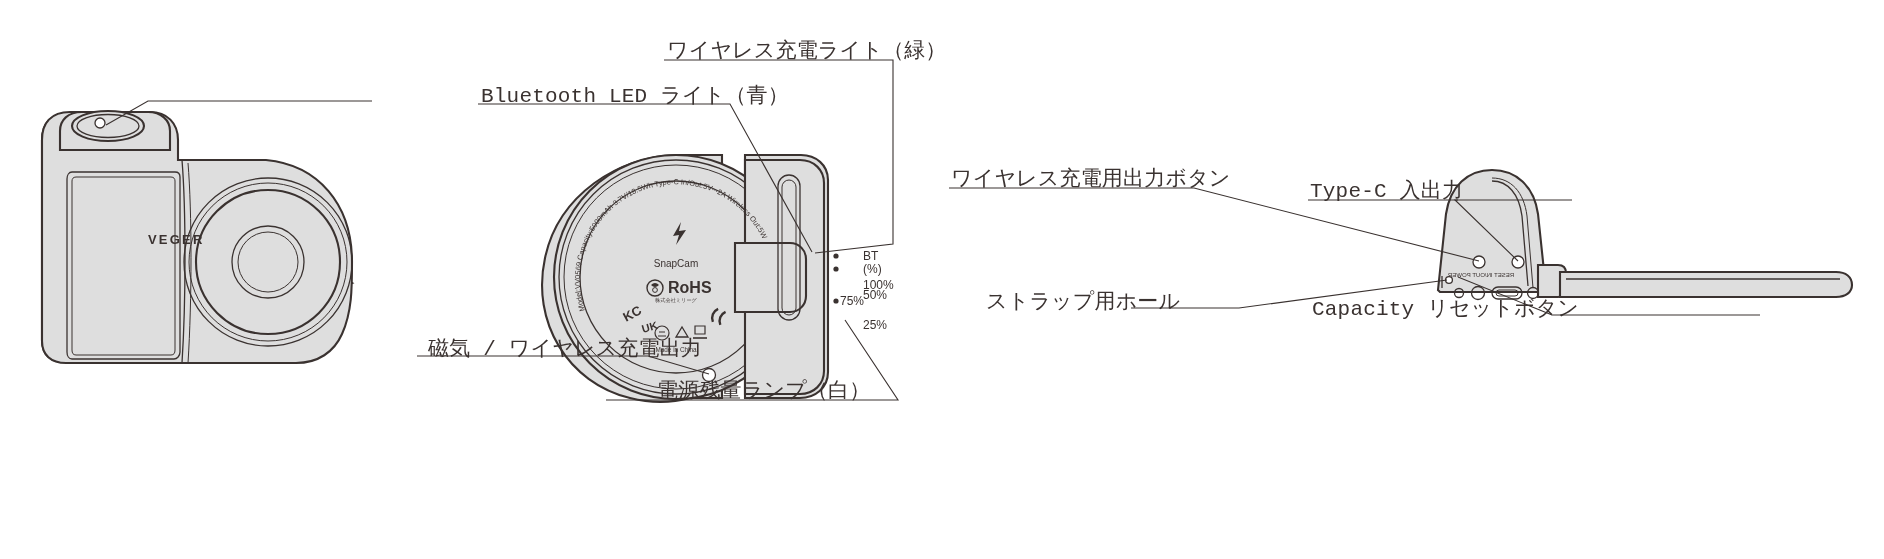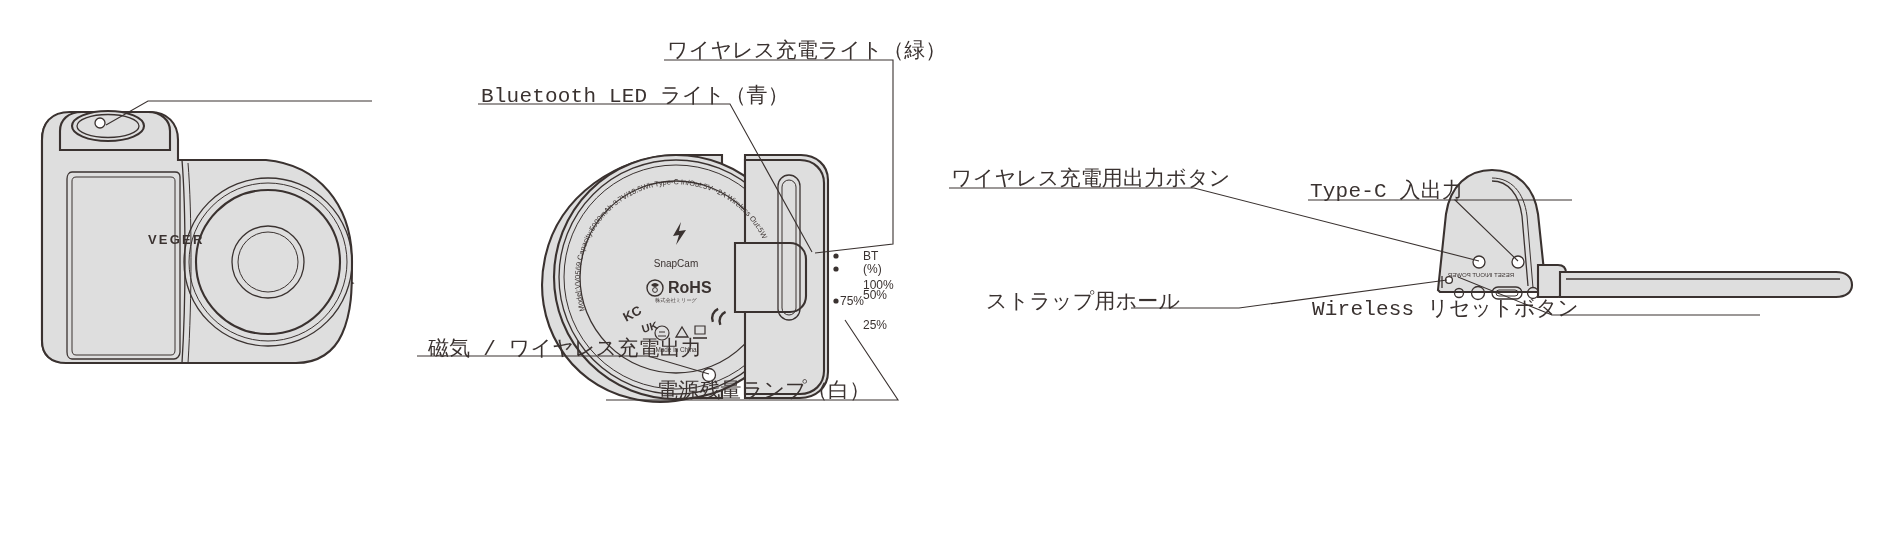--- a/index.html
+++ b/index.html
@@ -318,21 +318,21 @@
   <div class="callout-label" style="left:419px; top:338px;margin-left:9px;">磁気 / ワイヤレス充電出力</div>
 
   <div class="callout-label" style="left:609px; top:380px;margin-left:48px;">電源残量ランプ（白）</div>
 
   <div class="callout-label" style="left:951px; top:168px;">ワイヤレス充電用出力ボタン</div>
 
   <div class="callout-label" style="left:1310px; top:180px;">Type-C 入出力</div>
 
   <div class="callout-label" style="left:986px; top:291px;">ストラップ用ホール</div>
 
-  <div class="callout-label" style="left:1312px; top:298px;">Wireless リセットボタン</div>
+  <div class="callout-label" style="left:1312px; top:298px;">Capacity リセットボタン</div>
 
   <div class="ind-label" style="left:843px; top:250px;">BT</div>
   <div class="ind-label" style="left:843px; top:263px;">(%)</div>
   <div class="ind-label" style="left:843px; top:279px;">100%</div>
   <div class="ind-label" style="left:820px; top:295px;">75%</div>
   <div class="ind-label" style="left:843px; top:289px;">50%</div>
   <div class="ind-label" style="left:843px; top:319px;text-align:center;">25%</div>
 
   <div class="micro-label" style="left:1448px; top:272px; transform:scaleX(-1); transform-origin:center;">RESET  IN/OUT  POWER</div>
 

